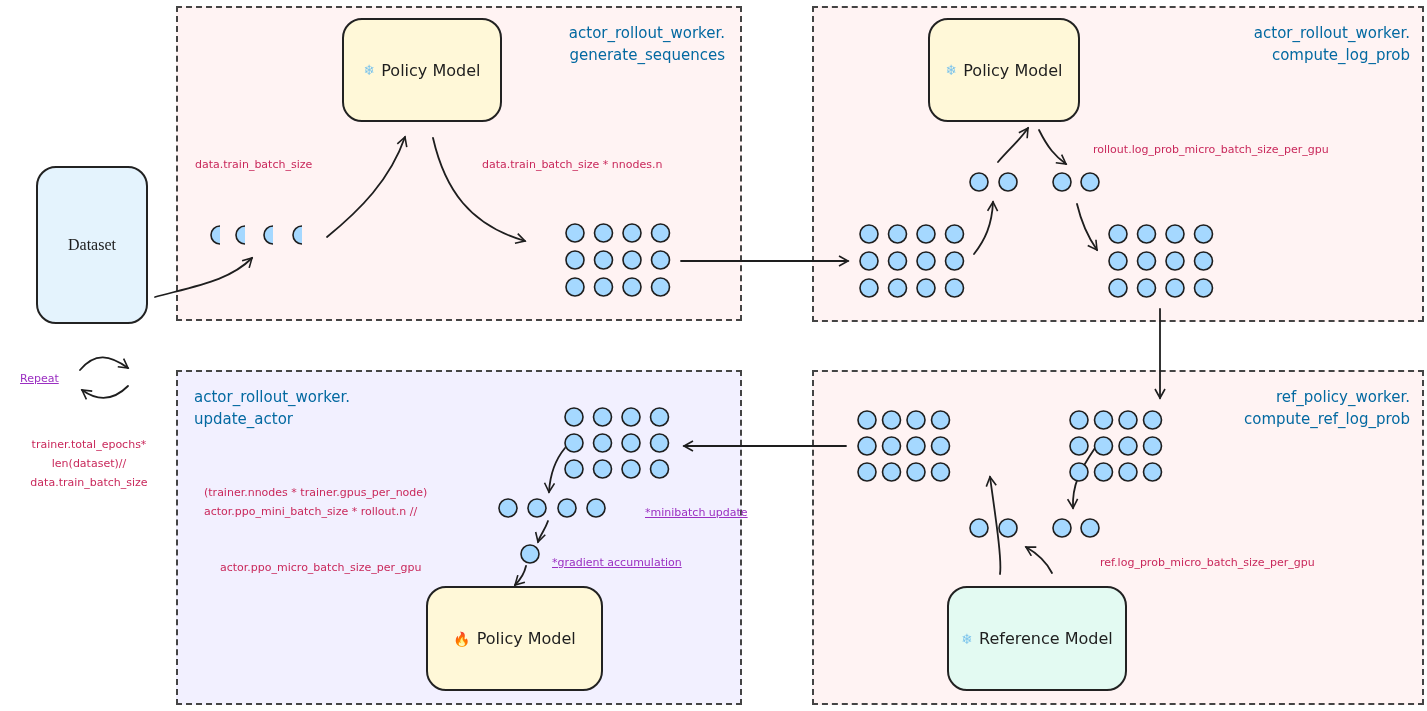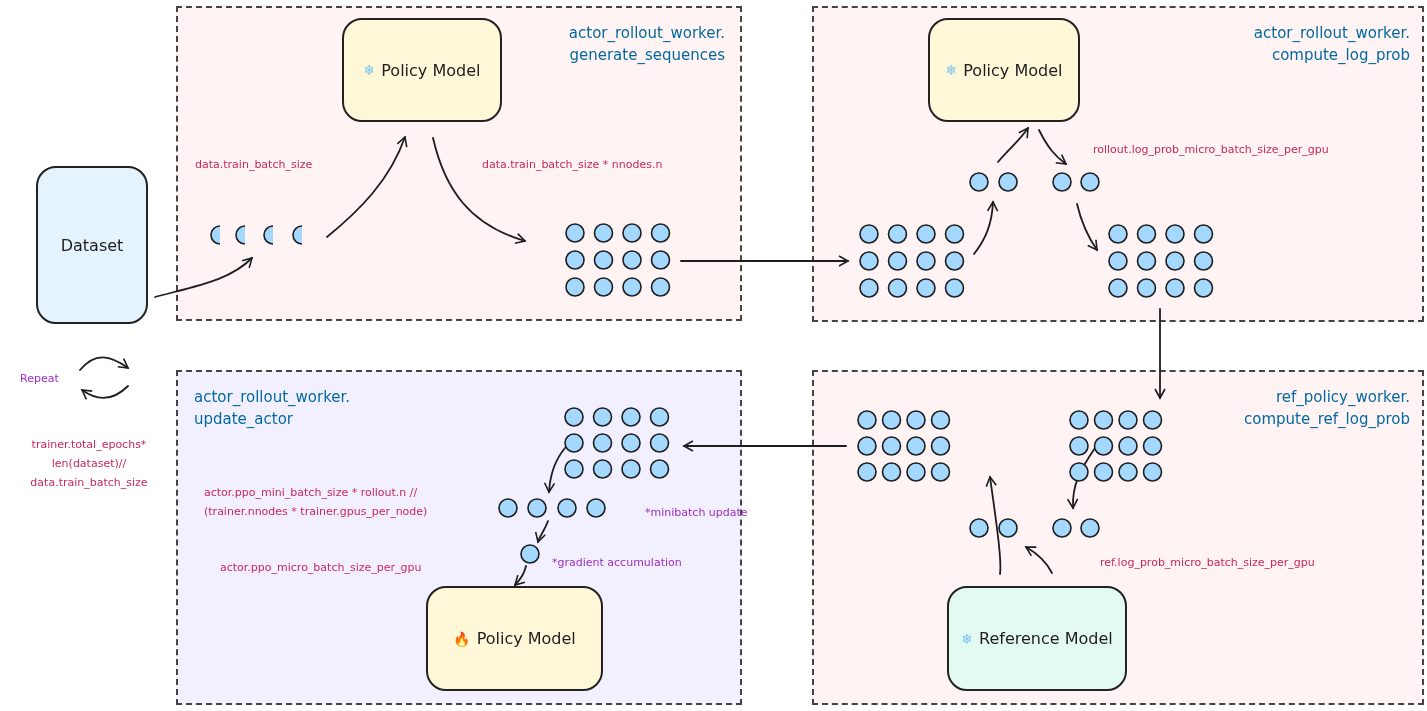--- a/index.html
+++ b/index.html
@@ -5,29 +5,29 @@
   html, body { margin: 0; padding: 0; background: #ffffff; }
   body { width: 1427px; height: 711px; position: relative; overflow: hidden;
          font-family: "DejaVu Sans", sans-serif; }
   .panel { position: absolute; border: 2px dashed #444; box-sizing: border-box; }
   .panel.pink { background: #fff3f3; }
   .panel.violet { background: #f2f0ff; }
   .node { position: absolute; border: 2px solid #222; border-radius: 20px; box-sizing: border-box;
           display: flex; align-items: center; justify-content: center;
           font-size: 16px; color: #1e1e1e; }
   .node.yellow { background: #fff8d8; }
-  .node.blue { background: #e4f3fd; }
+  .node.blue { background: #e4f3fd; font-family: Liberation Serif, serif; }
   .node.mint { background: #e3faf2; }
   .node .ico { margin-right: 6px; font-size: 14px; }
   .ico.snow { color: #7cc4ec; }
   .ico.fire { color: #f26a1b; }
   .lbl { position: absolute; font-size: 11px; white-space: nowrap; line-height: 19px; }
   .lbl.dark { color: #0369a1; font-size: 15px; line-height: 22px; }
   .lbl.red { color: #c9285b; }
-  .lbl.purple { color: #9b2fc2; }
+  .lbl.purple { color: #9b2fc2; text-decoration: underline; }
   .right { text-align: right; }
   .center { text-align: center; }
   svg#wires { position: absolute; left: 0; top: 0; }
 </style>
 </head>
 <body>
 
 <div class="panel pink" style="left:176px;top:6px;width:566px;height:315px;"></div>
 <div class="panel pink" style="left:812px;top:6px;width:612px;height:316px;"></div>
 <div class="panel violet" style="left:176px;top:370px;width:566px;height:335px;"></div>
@@ -196,22 +196,22 @@
   <div>ref_policy_worker.</div>
   <div>compute_ref_log_prob</div>
 </div>
 <div class="lbl red" style="left:1100px;top:553px;">ref.log_prob_micro_batch_size_per_gpu</div>
 
 <div class="lbl dark" style="left:194px;top:386px;">
   <div>actor_rollout_worker.</div>
   <div>update_actor</div>
 </div>
 <div class="lbl red" style="left:204px;top:483px;">
+  <div>(trainer.nnodes * trainer.gpus_per_node)</div>
   <div>actor.ppo_mini_batch_size * rollout.n //</div>
-  <div>(trainer.nnodes * trainer.gpus_per_node)</div>
 </div>
 <div class="lbl purple" style="left:609px;top:503px;margin-left:36px;">*minibatch update</div>
 <div class="lbl purple" style="left:552px;top:553px;">*gradient accumulation</div>
 <div class="lbl red" style="left:220px;top:558px;">actor.ppo_micro_batch_size_per_gpu</div>
 <div class="node yellow" style="left:426px;top:586px;width:177px;height:105px;">
   <span class="ico fire">🔥</span>
   <span>Policy Model</span>
 </div>
 
 </body></html>

